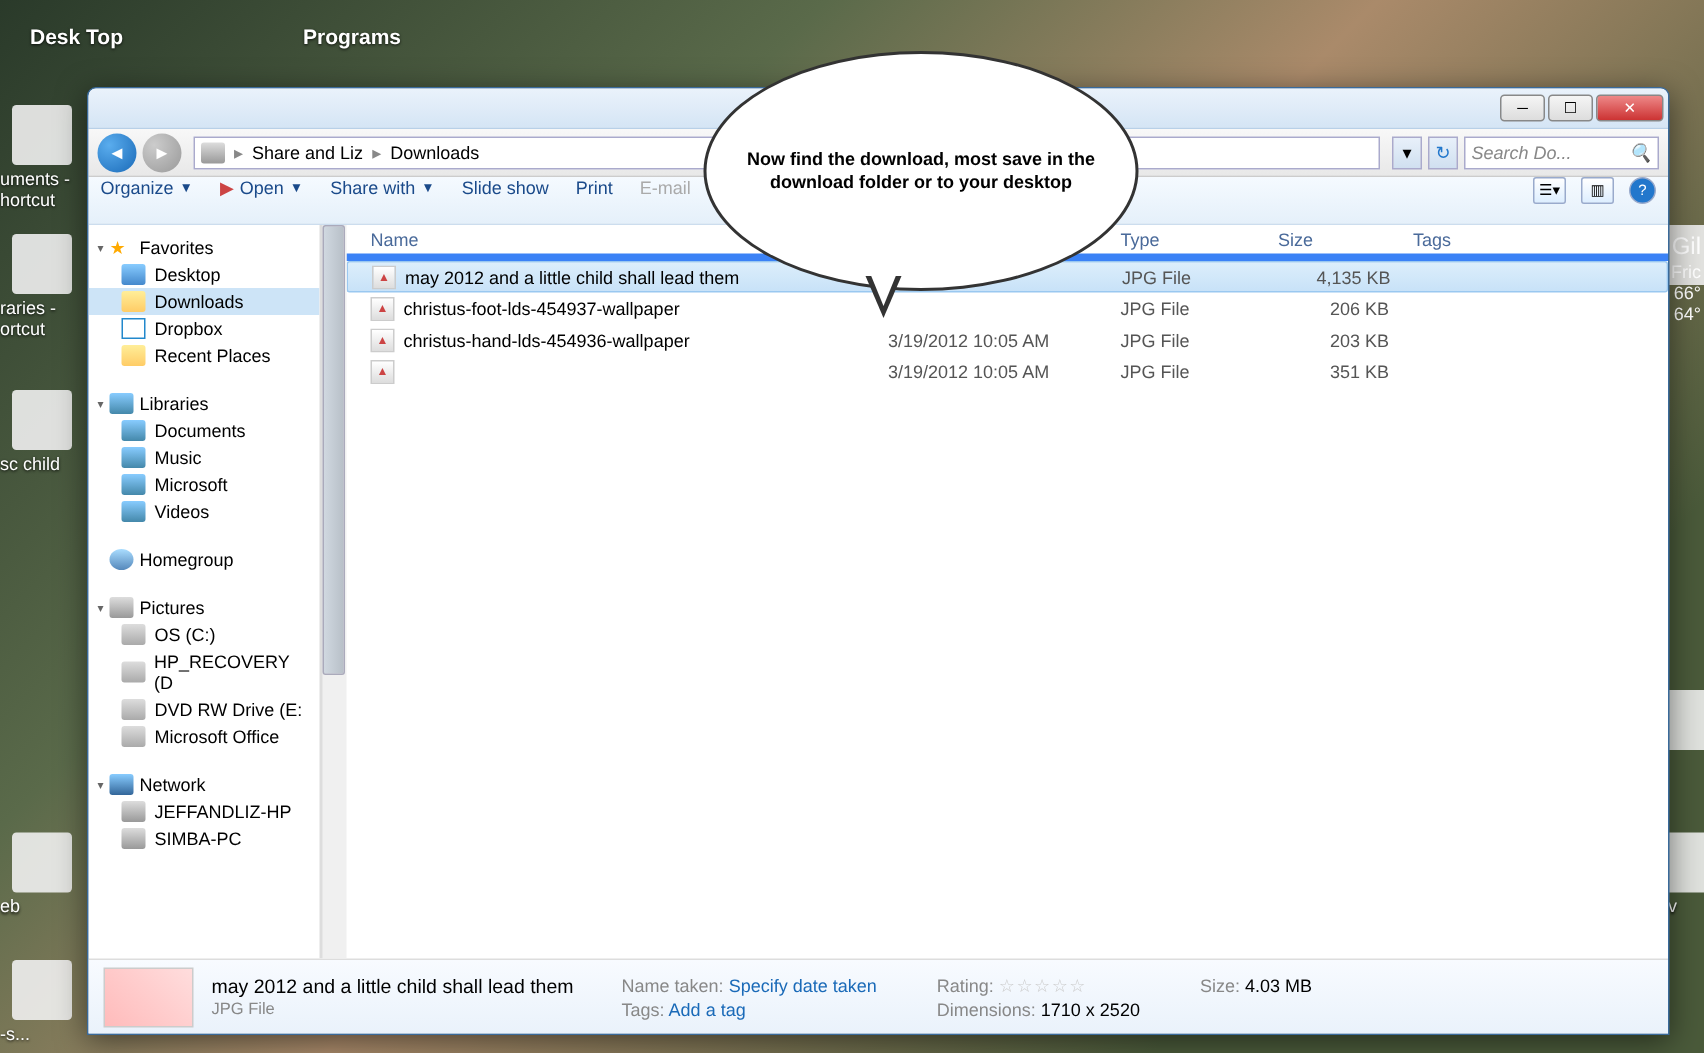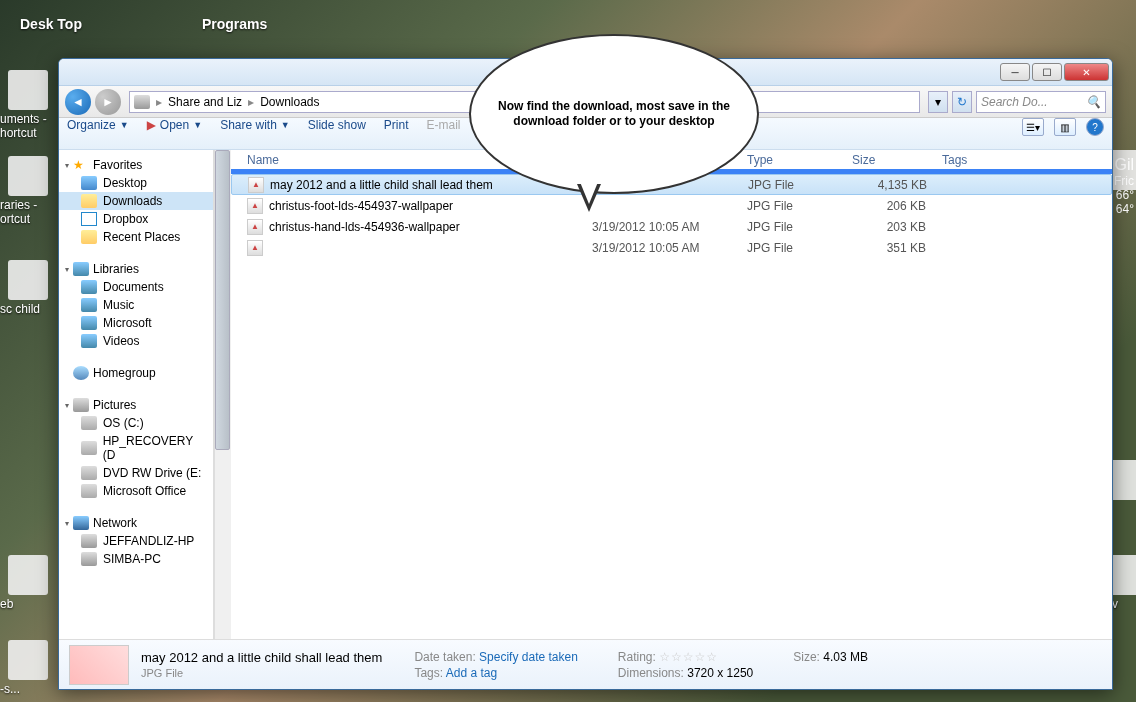--- a/index.html
+++ b/index.html
@@ -311,26 +311,26 @@
     </div>
   </div>
   <div class="details">
     <div class="thumb"></div>
     <div class="dinfo">
       <div class="dname">may 2012 and a little child shall lead them</div>
       <div class="dtype">JPG File</div>
     </div>
     <div class="dmeta">
       <div class="dmcol">
-        <div><span class="dmlbl">Date taken:</span> <span class="dmval">Specify date taken</span></div>
+        <div><span class="dmlbl">Name taken:</span> <span class="dmval">Specify date taken</span></div>
         <div><span class="dmlbl">Tags:</span> <span class="dmval">Add a tag</span></div>
       </div>
       <div class="dmcol">
         <div><span class="dmlbl">Rating:</span> <span class="star-rate">☆☆☆☆☆</span></div>
-        <div><span class="dmlbl">Dimensions:</span> <span>3720 x 1250</span></div>
+        <div><span class="dmlbl">Dimensions:</span> <span>1710 x 2520</span></div>
       </div>
       <div class="dmcol">
         <div><span class="dmlbl">Size:</span> <span>4.03 MB</span></div>
       </div>
     </div>
   </div>
 </div>
 
 <div class="callout">
   <div class="bubble">

